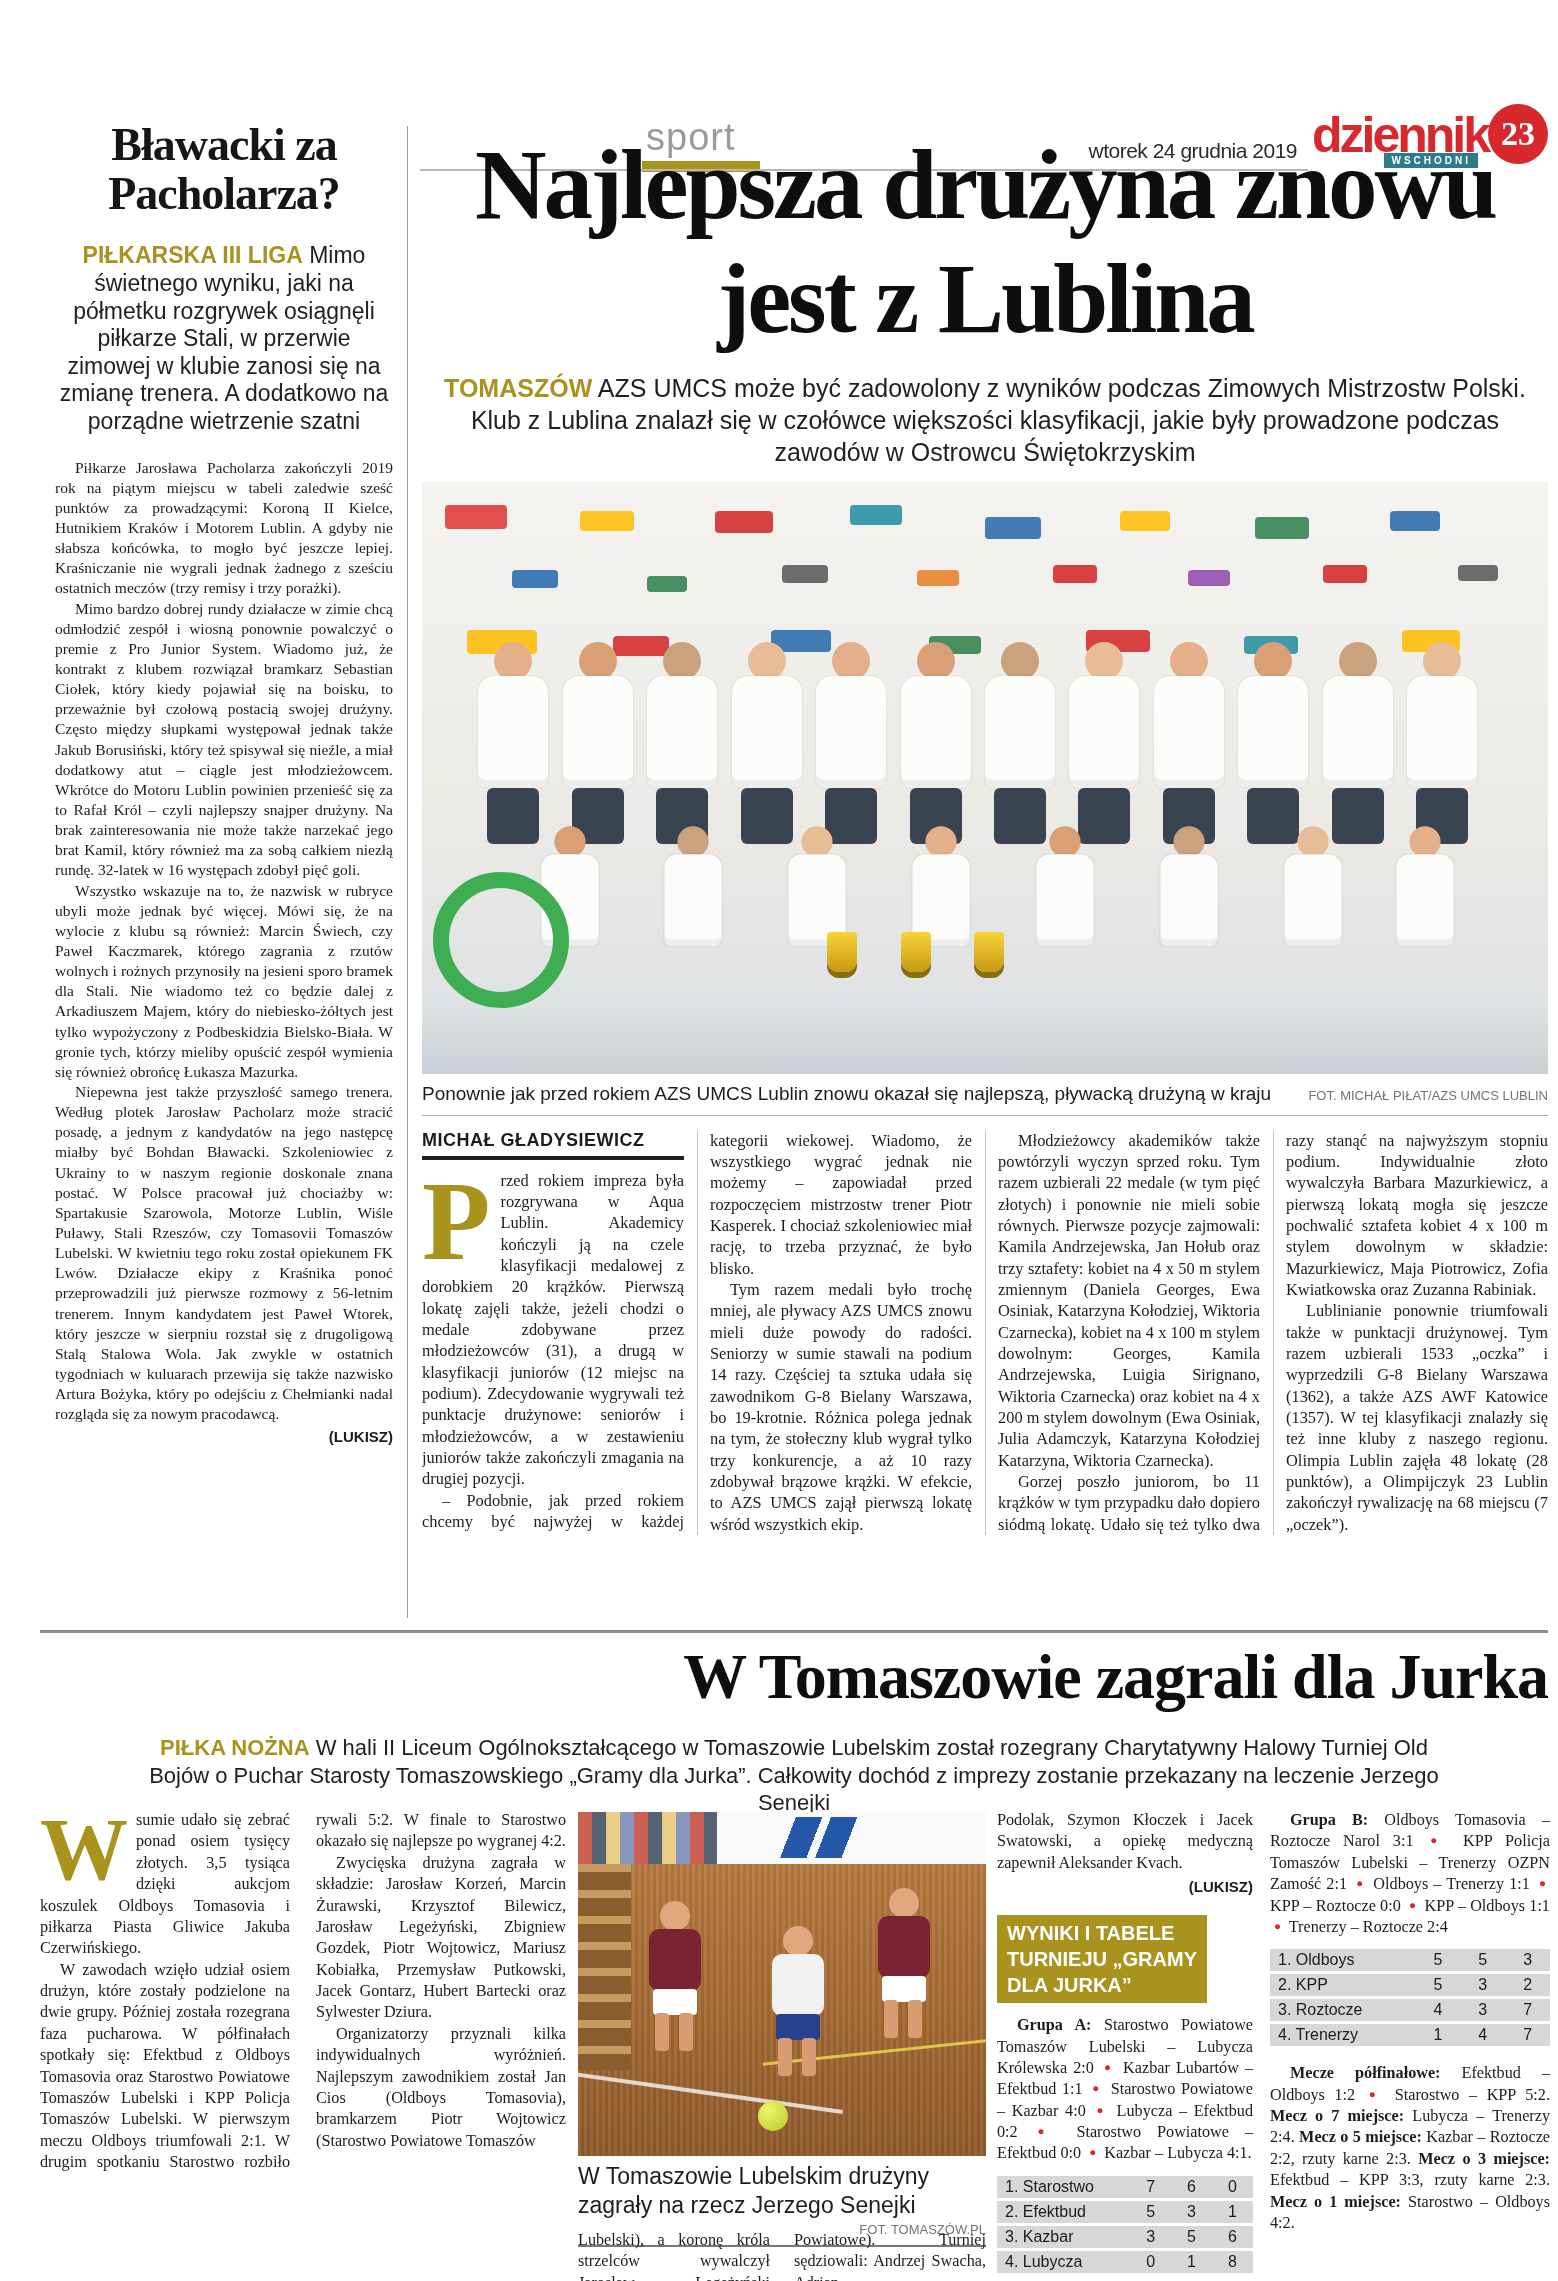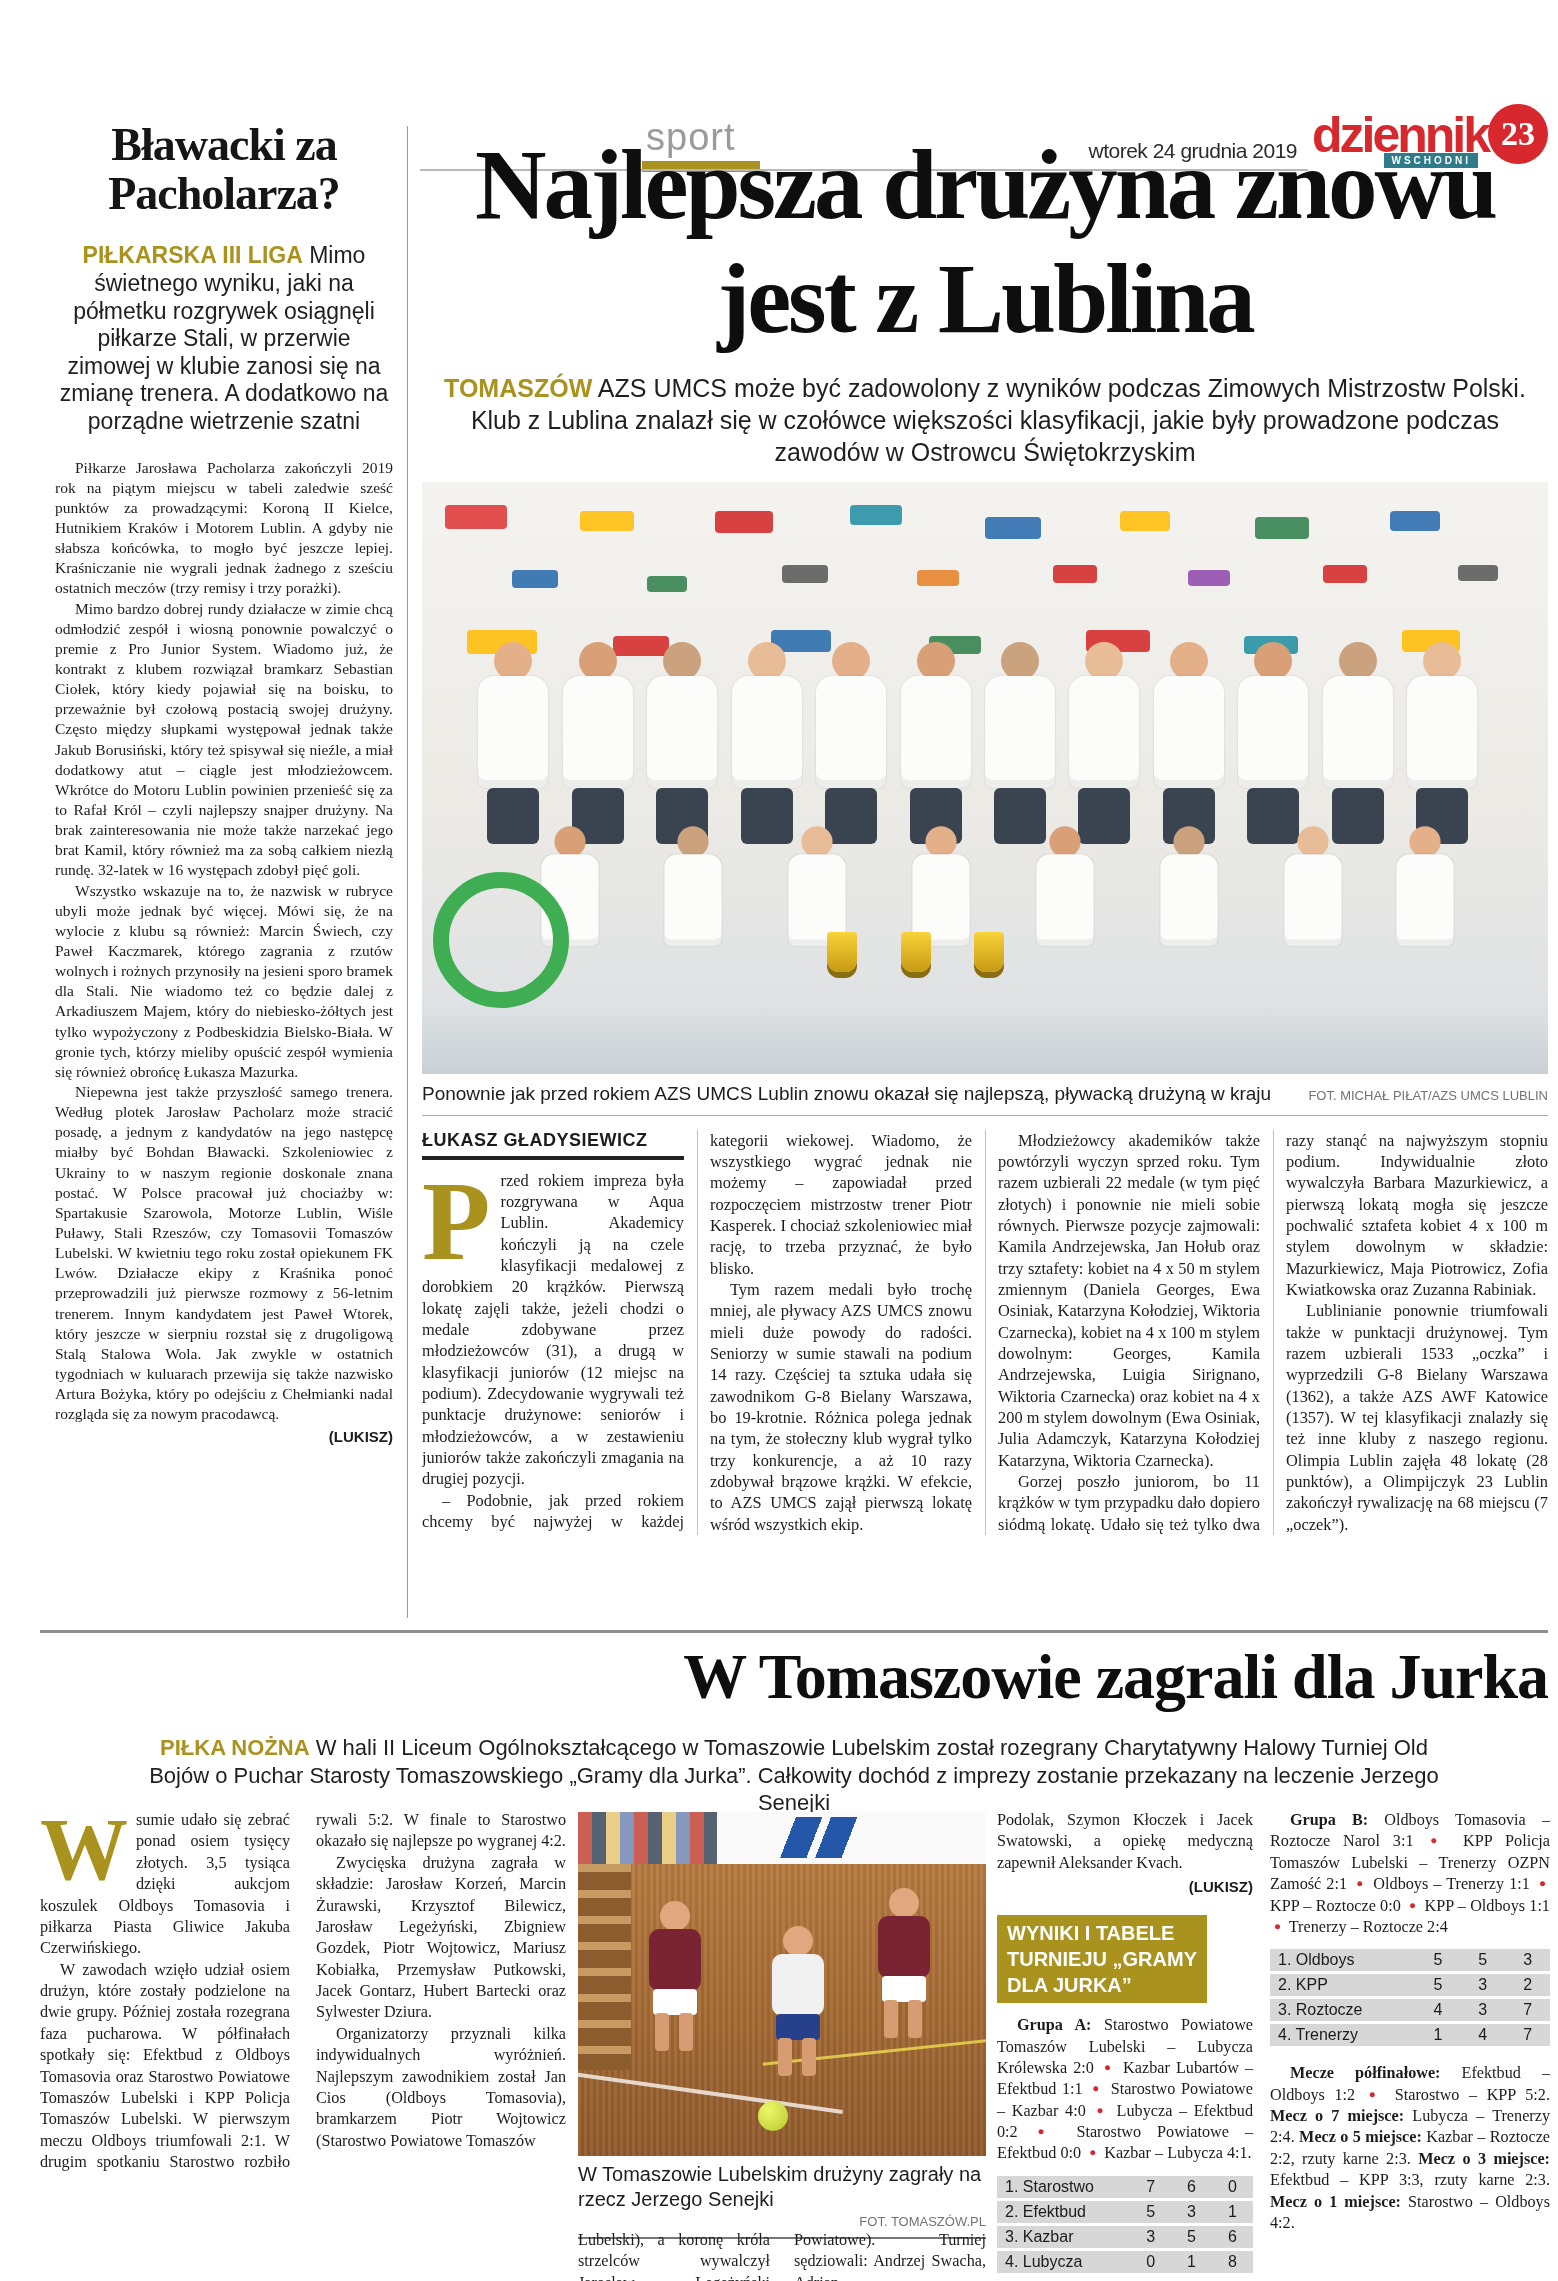--- a/index.html
+++ b/index.html
@@ -84,21 +84,21 @@
       background:repeating-linear-gradient(#c79a62 0 8px,#8a5c2e 8px 26px);}
   .pb-line1{position:absolute;left:-5%;bottom:18%;width:70%;height:4px;background:rgba(255,255,255,0.75);transform:rotate(8deg);}
   .pb-line2{position:absolute;right:-5%;bottom:30%;width:60%;height:3px;background:rgba(240,220,80,0.8);transform:rotate(-6deg);}
   .pfig{position:absolute;width:64px;height:150px;}
   .pfig .head{position:absolute;top:0;left:50%;transform:translateX(-50%);width:30px;height:30px;border-radius:50%;background:#e0a87f;}
   .pfig .torso{position:absolute;top:28px;left:6px;width:52px;height:62px;border-radius:10px;}
   .pfig .shorts{position:absolute;top:88px;left:10px;width:44px;height:26px;border-radius:4px;}
   .pfig .leg{position:absolute;top:112px;width:14px;height:38px;background:#d89c72;border-radius:4px;}
   .ball{position:absolute;width:30px;height:30px;border-radius:50%;background:radial-gradient(circle at 35% 30%,#eef76a,#b7c92e);}
   .caption2-wrap{position:absolute;left:578px;top:2162px;width:408px;border-bottom:2px solid #777;padding-bottom:8px;}
-  .caption2-wrap .caption{font-size:20px;line-height:1.25;margin-top:41px;}
+  .caption2-wrap .caption{font-size:23px;line-height:1.25;margin-top:41px;}
   .caption2-wrap .credit{display:block;text-align:right;margin-top:2px;}
   .mini-cols{position:absolute;left:578px;top:2230px;width:408px;column-count:2;column-gap:24px;}
   .mini-cols p{margin:0;font-size:16.2px;line-height:1.32;text-align:justify;}
   .bcol{position:absolute;top:1810px;}
   .bcol3{left:997px;width:256px;}
   .bcol4{left:1270px;width:280px;}
   .results-box{background:var(--accent,#a9921d);color:#fff;font-family:"Liberation Sans",sans-serif;
                font-weight:bold;font-size:20px;line-height:1.3;padding:5px 10px;width:190px;margin:20px 0 12px;}
   .res-table{width:100%;border-collapse:separate;border-spacing:0 3px;font-family:"Liberation Sans",sans-serif;
              font-size:16px;margin-top:8px;}
@@ -266,21 +266,21 @@
         <div class="trophy" style="left: 36%; top: 76%;"></div>
         <div class="trophy" style="left: 42.5%; top: 76%;"></div>
         <div class="trophy" style="left: 49%; top: 76%;"></div>
         <div class="ring" style="left: 1%; top: 66%;"></div>
       </div>
     <div class="caption-row">
       <span class="caption">Ponownie jak przed rokiem AZS UMCS Lublin znowu okazał się najlepszą, pływacką drużyną w kraju</span>
       <span class="credit">FOT. MICHAŁ PIŁAT/AZS UMCS LUBLIN</span>
     </div>
     <div class="article-cols">
-      <div class="byline">ŁUKASZ GŁADYSIEWICZ</div>
+      <div class="byline">MICHAŁ GŁADYSIEWICZ</div>
       <p class="first"><span class="dropcap">P</span><span>rzed rokiem impreza była rozgrywana w Aqua Lublin. Akademicy kończyli ją na czele klasyfikacji medalowej z dorobkiem 20 krążków. Pierwszą lokatę zajęli także, jeżeli chodzi o medale zdobywane przez młodzieżowców (31), a drugą w klasyfikacji juniorów (12 miejsc na podium). Zdecydowanie wygrywali też punktacje drużynowe: seniorów i młodzieżowców, a w zestawieniu juniorów także zakończyli zmagania na drugiej pozycji.</span></p>
       <p>– Podobnie, jak przed rokiem chcemy być najwyżej w każdej kategorii wiekowej. Wiadomo, że wszystkiego wygrać jednak nie możemy – zapowiadał przed rozpoczęciem mistrzostw trener Piotr Kasperek. I chociaż szkoleniowiec miał rację, to trzeba przyznać, że było blisko.</p>
       <p>Tym razem medali było trochę mniej, ale pływacy AZS UMCS znowu mieli duże powody do radości. Seniorzy w sumie stawali na podium 14 razy. Częściej ta sztuka udała się zawodnikom G-8 Bielany Warszawa, bo 19-krotnie. Różnica polega jednak na tym, że stołeczny klub wygrał tylko trzy konkurencje, a aż 10 razy zdobywał brązowe krążki. W efekcie, to AZS UMCS zajął pierwszą lokatę wśród wszystkich ekip.</p>
       <p>Młodzieżowcy akademików także powtórzyli wyczyn sprzed roku. Tym razem uzbierali 22 medale (w tym pięć złotych) i ponownie nie mieli sobie równych. Pierwsze pozycje zajmowali: Kamila Andrzejewska, Jan Hołub oraz trzy sztafety: kobiet na 4 x 50 m stylem zmiennym (Daniela Georges, Ewa Osiniak, Katarzyna Kołodziej, Wiktoria Czarnecka), kobiet na 4 x 100 m stylem dowolnym: Georges, Kamila Andrzejewska, Luigia Sirignano, Wiktoria Czarnecka) oraz kobiet na 4 x 200 m stylem dowolnym (Ewa Osiniak, Julia Adamczyk, Katarzyna Kołodziej Katarzyna, Wiktoria Czarnecka).</p>
       <p>Gorzej poszło juniorom, bo 11 krążków w tym przypadku dało dopiero siódmą lokatę. Udało się też tylko dwa razy stanąć na najwyższym stopniu podium. Indywidualnie złoto wywalczyła Barbara Mazurkiewicz, a pierwszą lokatą mogła się jeszcze pochwalić sztafeta kobiet 4 x 100 m stylem dowolnym w składzie: Mazurkiewicz, Maja Piotrowicz, Zofia Kwiatkowska oraz Zuzanna Rabiniak.</p>
       <p>Lublinianie ponownie triumfowali także w punktacji drużynowej. Tym razem uzbierali 1533 „oczka” i wyprzedzili G-8 Bielany Warszawa (1362), a także AZS AWF Katowice (1357). W tej klasyfikacji znalazły się też inne kluby z naszego regionu. Olimpia Lublin zajęła 48 lokatę (28 punktów), a Olimpijczyk 23 Lublin zakończył rywalizację na 68 miejscu (7 „oczek”).</p>
     </div>
   </div>
 
   <div class="h-rule"></div>

